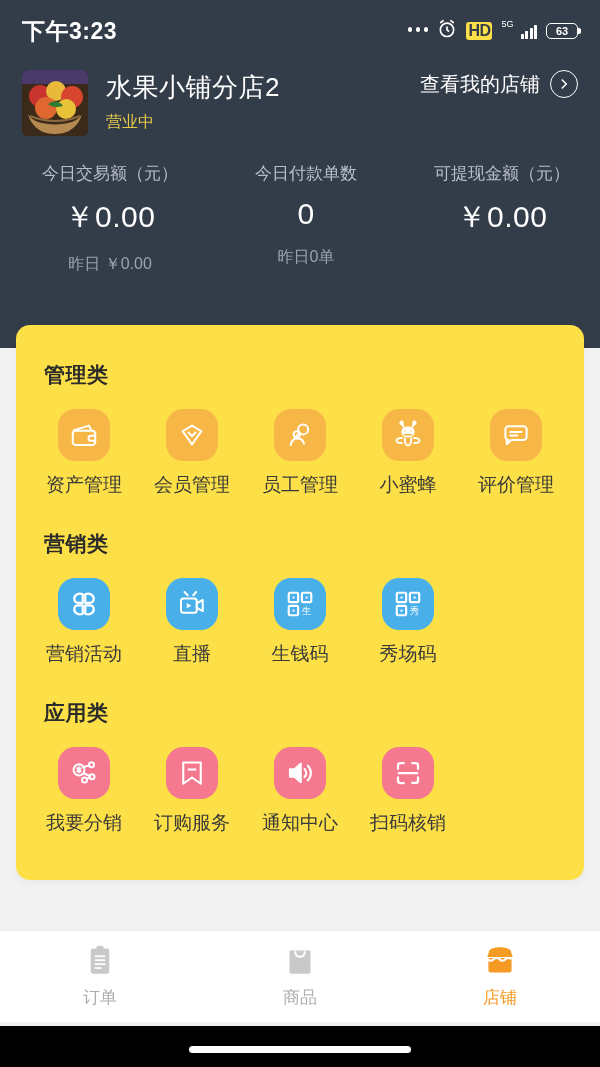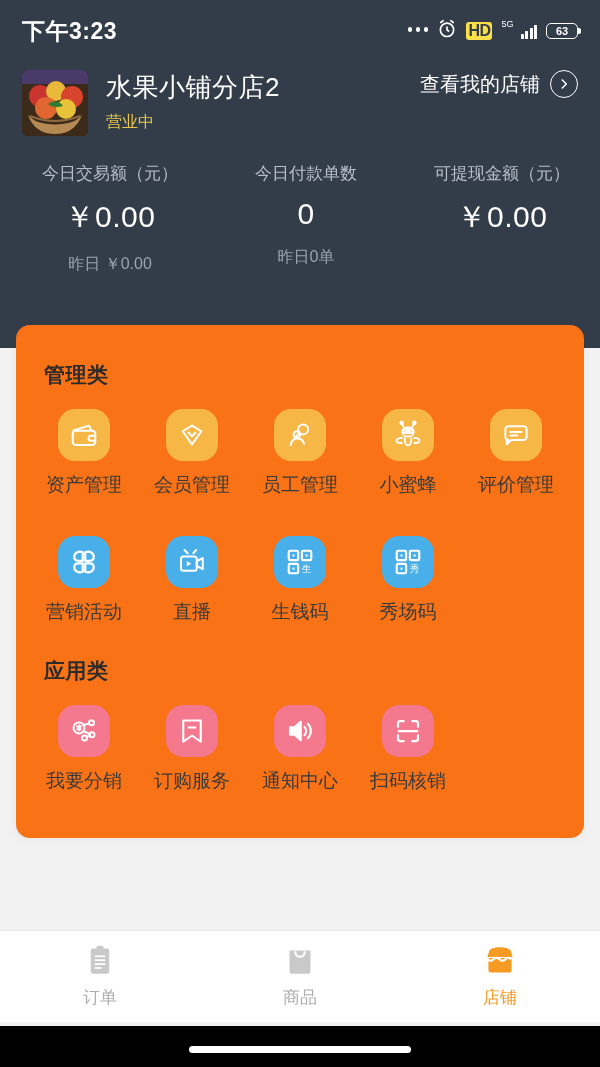--- a/index.html
+++ b/index.html
@@ -63,21 +63,21 @@
   
   .stats { display: flex; padding: 26px 0 0 12px; }
   .stat { flex: 1; text-align: center; }
   .stat-label { font-size: 17px; color: #b8bfc9; }
   .stat-value { font-size: 30px; color: #ffffff; margin-top: 12px; letter-spacing: .5px; }
   .stat-sub { font-size: 16px; color: #9aa3af; margin-top: 16px; }
 
   
   .card {
     position: absolute; left: 16px; top: 325px; width: 568px;
-    background: #f97316; border-radius: 14px;
+    background: #fde047; border-radius: 14px;
     padding: 22px 0 26px 0;
     box-shadow: 0 2px 10px rgba(0,0,0,.05);
   }
   .sect-title {
     font-size: 21px; font-weight: bold; color: #2b2b2b;
     padding: 14px 0 0 28px; letter-spacing: .5px;
   }
   .grid { display: flex; flex-wrap: wrap; padding: 20px 14px 0 14px; }
   .cell {
     width: 20%; display: flex; flex-direction: column;
@@ -244,20 +244,21 @@
         <div class="tile orange">
           <svg width="30" height="30" viewBox="0 0 24 24" fill="none" stroke="#fff" stroke-width="1.6" stroke-linecap="round" stroke-linejoin="round">
             <path d="M3.5 7.5a2.5 2.5 0 0 1 2.5-2.5h12a2.5 2.5 0 0 1 2.5 2.5v6a2.5 2.5 0 0 1-2.5 2.5H8.4L4.6 19.3V16H6a2.5 2.5 0 0 1-2.5-2.5z"></path>
             <path d="M7.4 9.6h9M7.4 12.4h5.6"></path>
           </svg>
         </div>
         <div class="cell-label">评价管理</div>
       </div>
     </div>
 
+    <div class="sect-title">营销类</div>
     <div class="grid">
       <div class="cell">
         <div class="tile blue">
           <svg width="30" height="30" viewBox="0 0 24 24" fill="none" stroke="#fff" stroke-width="1.8" stroke-linejoin="round">
             <path d="M11 4.2c-3.6-1.6-6.8.8-6.8 3.6 0 2 1.4 3.2 3.2 3.2H11z"></path>
             <path d="M13 4.2c3.6-1.6 6.8.8 6.8 3.6 0 2-1.4 3.2-3.2 3.2H13z"></path>
             <path d="M11 19.8c-3.6 1.6-6.8-.8-6.8-3.6 0-2 1.4-3.2 3.2-3.2H11z"></path>
             <path d="M13 19.8c3.6 1.6 6.8-.8 6.8-3.6 0-2-1.4-3.2-3.2-3.2H13z"></path>
           </svg>
         </div>

